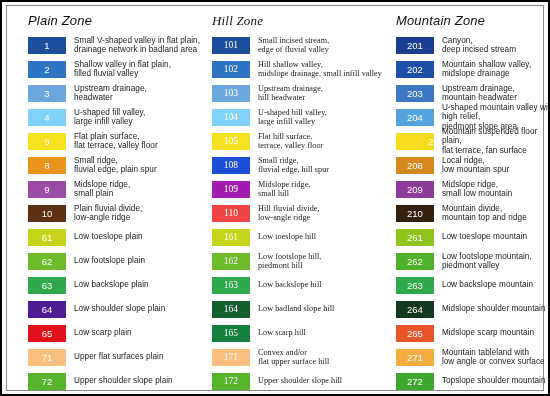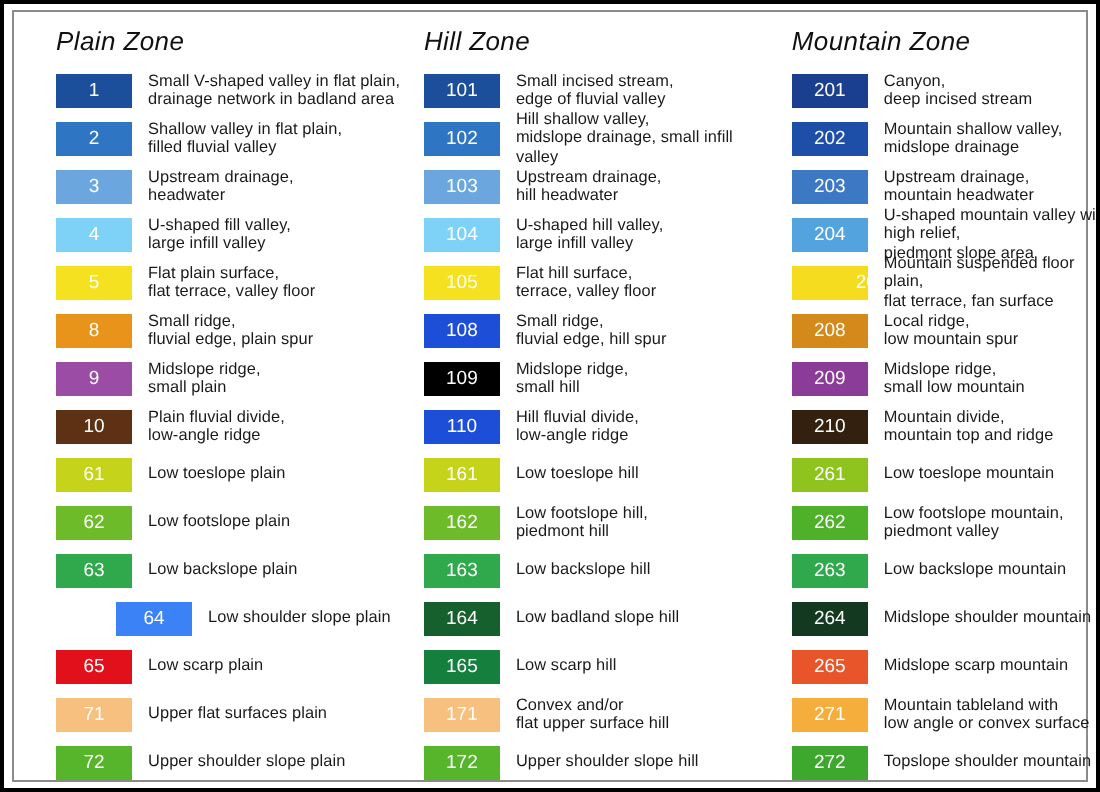--- a/index.html
+++ b/index.html
@@ -39,21 +39,21 @@
     display: flex;
     box-sizing: border-box;
   }
   .column {
     position: relative;
     box-sizing: border-box;
     height: 100%;
     padding-left: 6px;
   }
   .column.col-plain   { width: 186px; }
-  .column.col-hill    { width: 186px; }
+  .column.col-hill    { width: 186px; font-family: Liberation Serif, serif; }
   .column.col-mount   { width: 170px; }
 
   .zone-title {
     font-style: italic;
     font-size: 13px;
     font-weight: 400;
     color: #111111;
     letter-spacing: 0.2px;
     height: 20px;
     line-height: 20px;
@@ -148,21 +148,21 @@
             </div>
             <div class="row">
               <div class="swatch" style="background: rgb(110, 187, 42); color: rgb(255, 255, 255);">62</div>
               <div class="row-label">Low footslope plain</div>
             </div>
             <div class="row">
               <div class="swatch" style="background: rgb(47, 169, 75); color: rgb(255, 255, 255);">63</div>
               <div class="row-label">Low backslope plain</div>
             </div>
             <div class="row">
-              <div class="swatch" style="background: #3b82f6; color: rgb(255, 255, 255); margin-left: 30px;">64</div>
+              <div class="swatch" style="background: #4c1d95; color: rgb(255, 255, 255);">64</div>
               <div class="row-label">Low shoulder slope plain</div>
             </div>
             <div class="row">
               <div class="swatch" style="background: rgb(226, 16, 27); color: rgb(255, 255, 255);">65</div>
               <div class="row-label">Low scarp plain</div>
             </div>
             <div class="row">
               <div class="swatch" style="background: rgb(248, 192, 127); color: rgb(255, 255, 255);">71</div>
               <div class="row-label">Upper flat surfaces plain</div>
             </div>
@@ -201,26 +201,26 @@
               <div class="swatch" style="background: rgb(245, 225, 32); color: rgb(255, 255, 255);">105</div>
               <div class="row-label">Flat hill surface,
 terrace, valley floor</div>
             </div>
             <div class="row">
               <div class="swatch" style="background: #1d4ed8; color: rgb(255, 255, 255);">108</div>
               <div class="row-label">Small ridge,
 fluvial edge, hill spur</div>
             </div>
             <div class="row">
-              <div class="swatch" style="background: #000000; color: rgb(255, 255, 255);">109</div>
+              <div class="swatch" style="background: #a21caf; color: rgb(255, 255, 255);">109</div>
               <div class="row-label">Midslope ridge,
 small hill</div>
             </div>
             <div class="row">
-              <div class="swatch" style="background: #1d4ed8; color: rgb(255, 255, 255);">110</div>
+              <div class="swatch" style="background: #ef4444; color: rgb(255, 255, 255);">110</div>
               <div class="row-label">Hill fluvial divide,
 low-angle ridge</div>
             </div>
             <div class="row">
               <div class="swatch" style="background: rgb(197, 212, 26); color: rgb(255, 255, 255);">161</div>
               <div class="row-label">Low toeslope hill</div>
             </div>
             <div class="row">
               <div class="swatch" style="background: rgb(110, 187, 42); color: rgb(255, 255, 255);">162</div>
               <div class="row-label">Low footslope hill,

